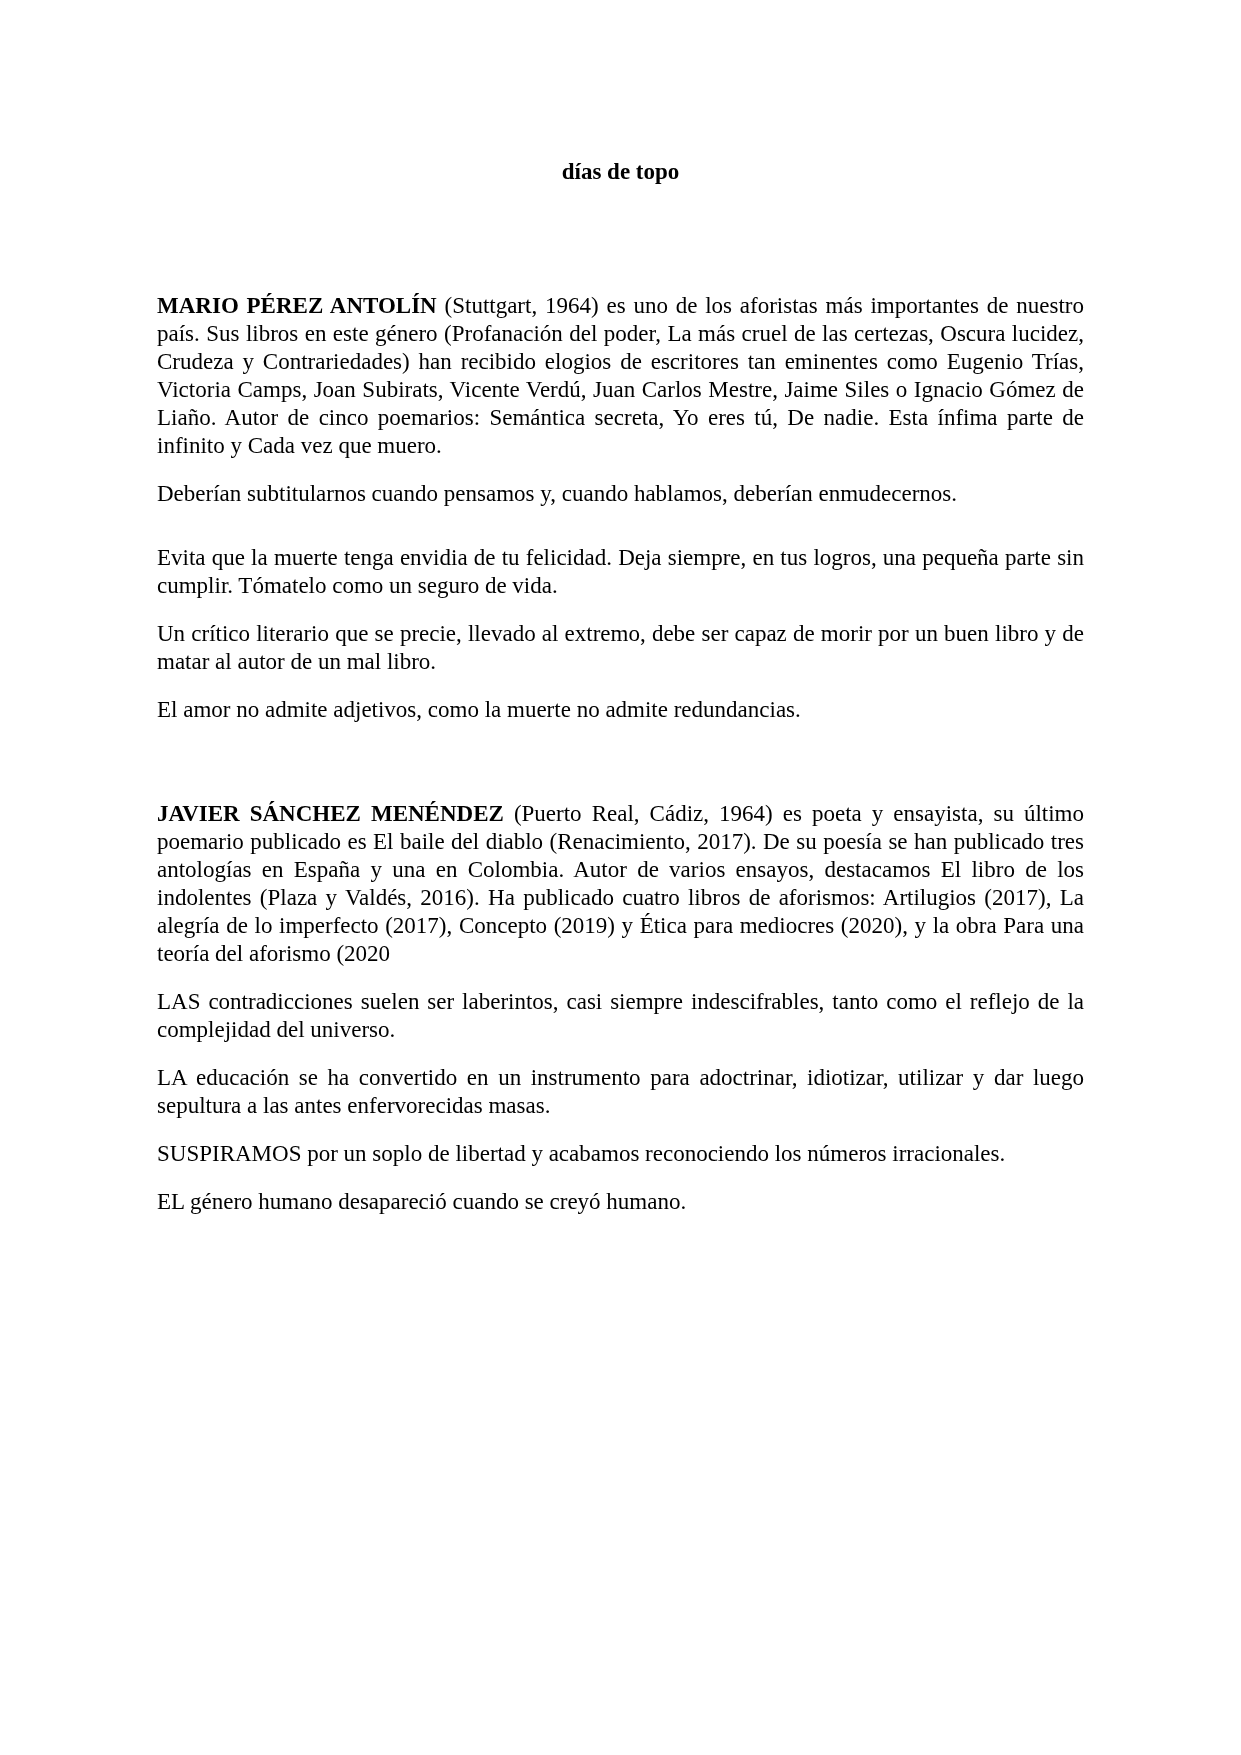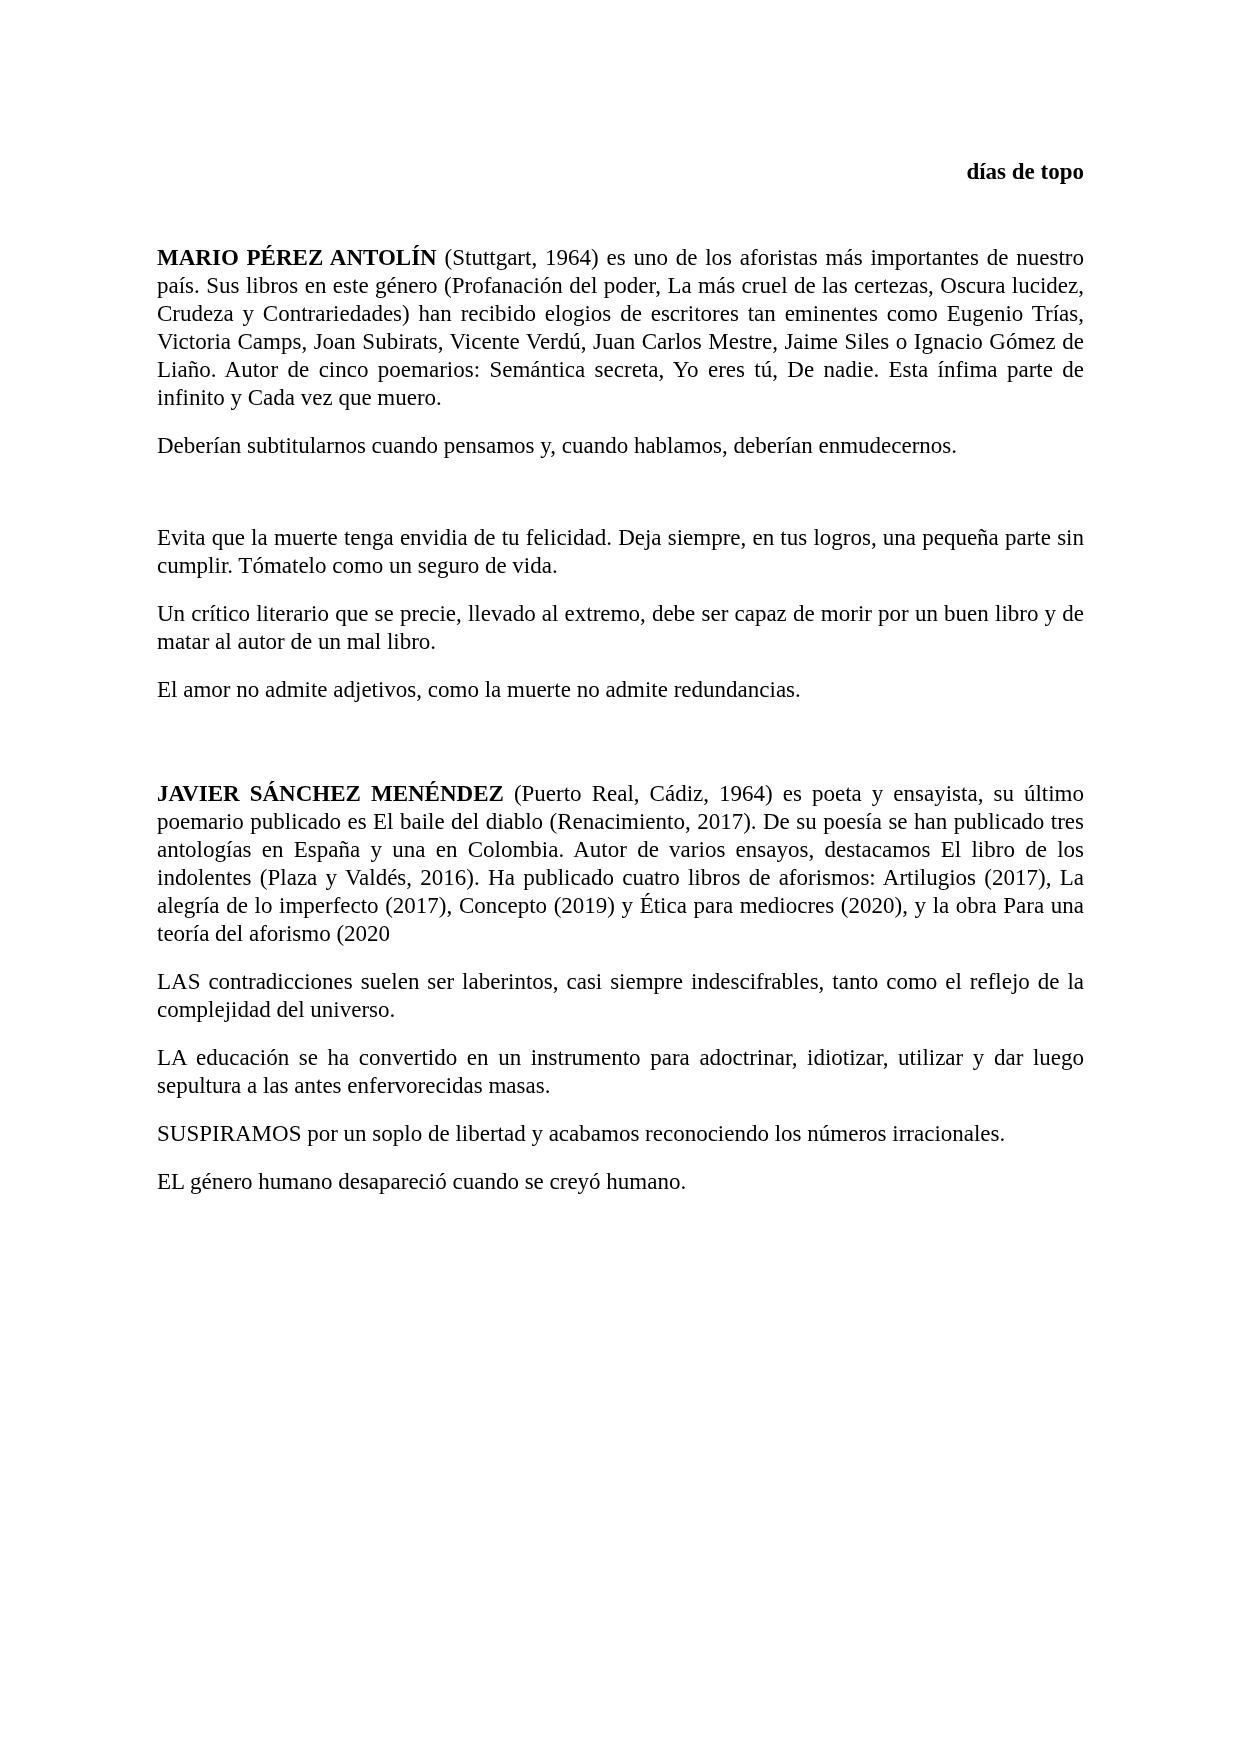--- a/index.html
+++ b/index.html
@@ -14,29 +14,29 @@
     box-sizing: border-box;
     padding: 158px 157px 0 157px;
     background: #ffffff;
     font-family: "Liberation Serif", "DejaVu Serif", serif;
     font-size: 23px;
     line-height: 28px;
     color: #000000;
     overflow: hidden;
   }
   p { margin: 0; }
-  .title-line { text-align: right; }
+  .title-line { text-align: center; }
   .bold { font-weight: bold; }
   .para {
     margin-top: 20px;
     text-align: justify;
   }
-  .bio-first { margin-top: 58px; }
+  .bio-first { margin-top: 106px; }
   .bio-second { margin-top: 76px; }
-  .gap-xl { margin-top: 64px; }
+  .gap-xl { margin-top: 36px; }
 </style>
 </head>
 <body>
 
 <div class="page">
 
   <p class="title-line bold">días de topo</p>
 
 
   <p class="para bio-first">

